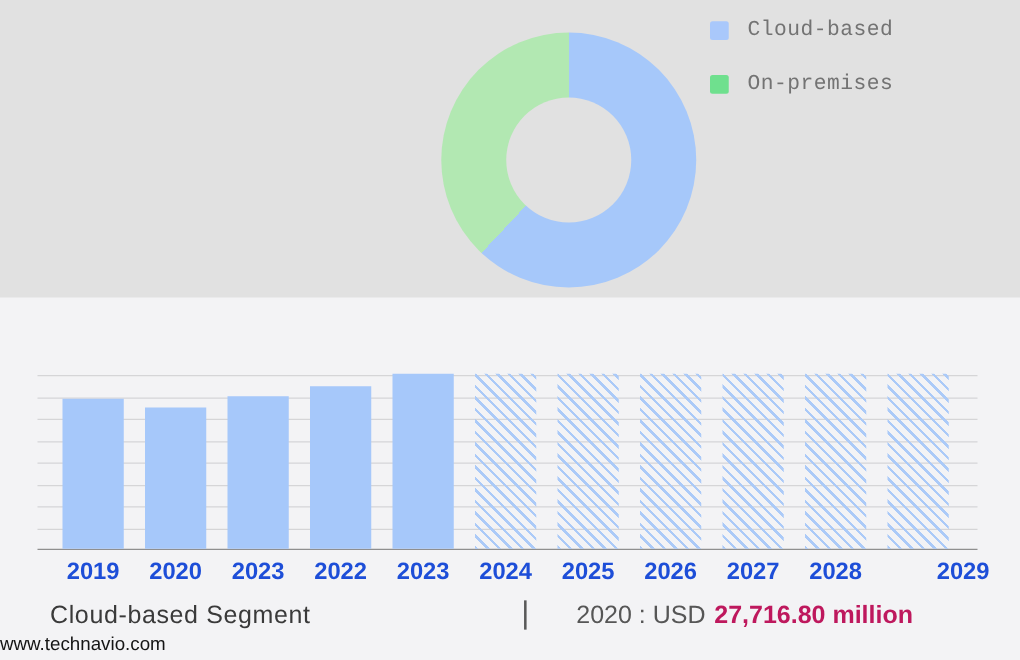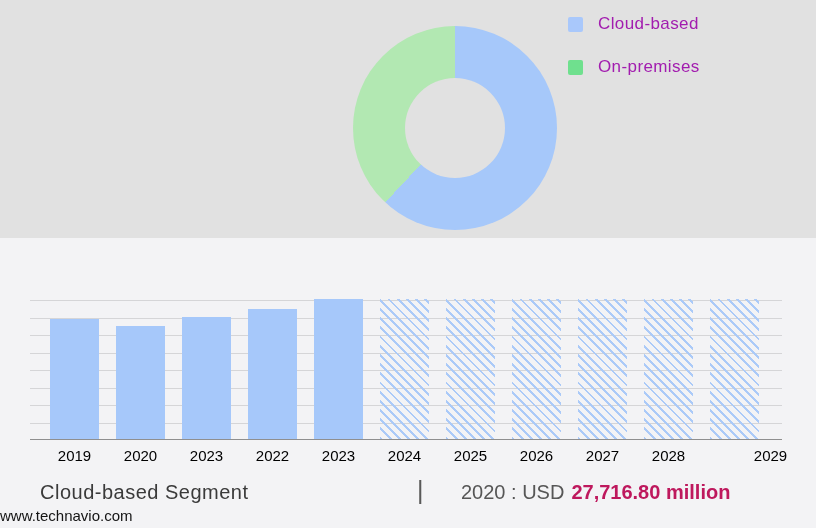--- a/index.html
+++ b/index.html
@@ -40,40 +40,40 @@
   }
   .donut-hole{
     position:absolute;left:52px;top:52px;width:100px;height:100px;
     border-radius:50%;background:var(--panel-bg);
   }
   
   .legend{position:absolute;left:568px;top:16px;}
   .legend-row{display:flex;align-items:center;height:16px;}
   .legend-row + .legend-row{margin-top:27px;text-align:right;}
   .swatch{width:15px;height:15px;border-radius:2px;flex:0 0 15px;}
-  .legend-label{margin-left:15px;font-size:17px;color:#a21caf;letter-spacing:0.4px;}
+  .legend-label{margin-left:15px;font-size:17px;color:#737373;letter-spacing:0.4px;font-family:Liberation Mono, monospace;}
   
   .plot{
     position:absolute;left:30px;top:300px;width:752px;height:140px;
     border-bottom:1px solid var(--axis);
   }
   .gridline{
     position:absolute;left:0;width:100%;height:1px;background:var(--gridline);
   }
   .bar{
     position:absolute;bottom:0;width:49px;
   }
   .bar.solid{background:var(--bar-blue);}
   .bar.hatched{
     background:repeating-linear-gradient(45deg,var(--hatch) 0 2px,transparent 2px 6.5px);
   }
   .x-labels{position:absolute;left:30px;top:447px;width:752px;height:18px;}
   .x-label{
     position:absolute;top:0;width:49px;text-align:center;
-    font-size:15px;color:#000000;
+    font-size:19px;color:#1d4ed8;font-weight:bold;
   }
   
   .segment-label{
     position:absolute;left:40px;top:481px;font-size:20px;color:#3a3a3a;
     letter-spacing:0.5px;
   }
   .footer-sep{
     position:absolute;left:417px;top:476px;font-size:25px;color:#595959;
     font-weight:300;
   }

